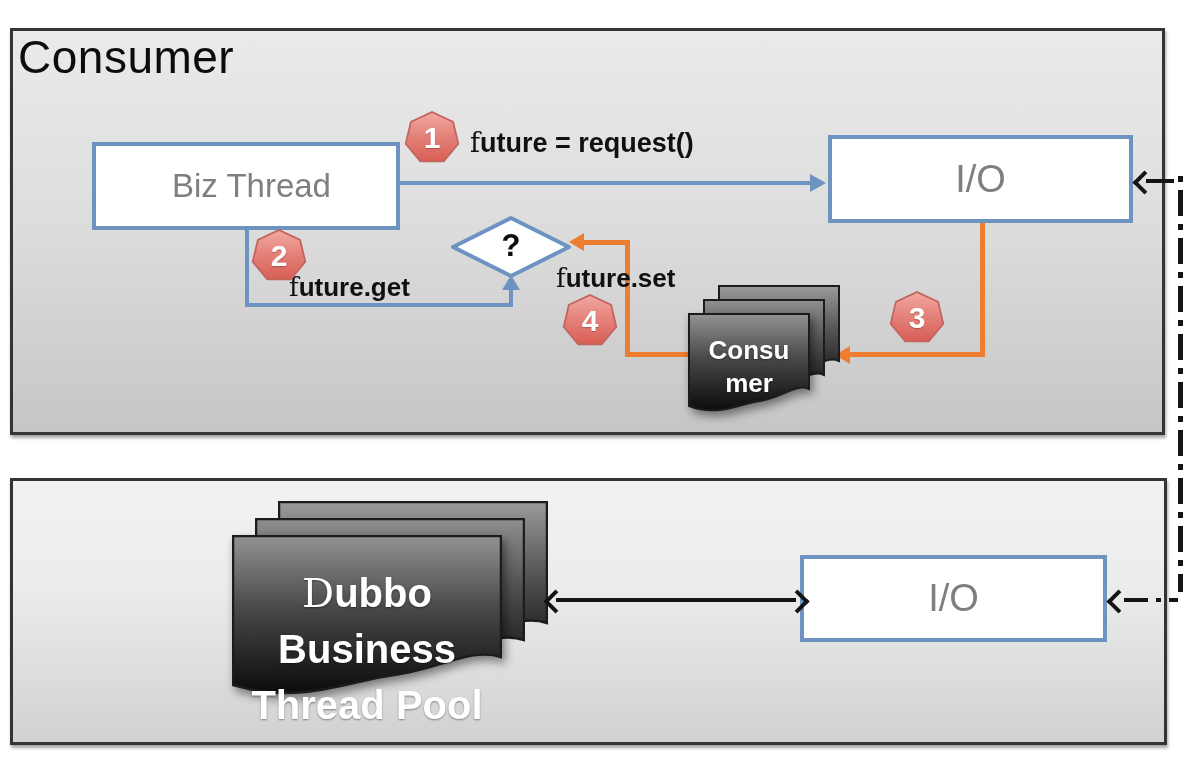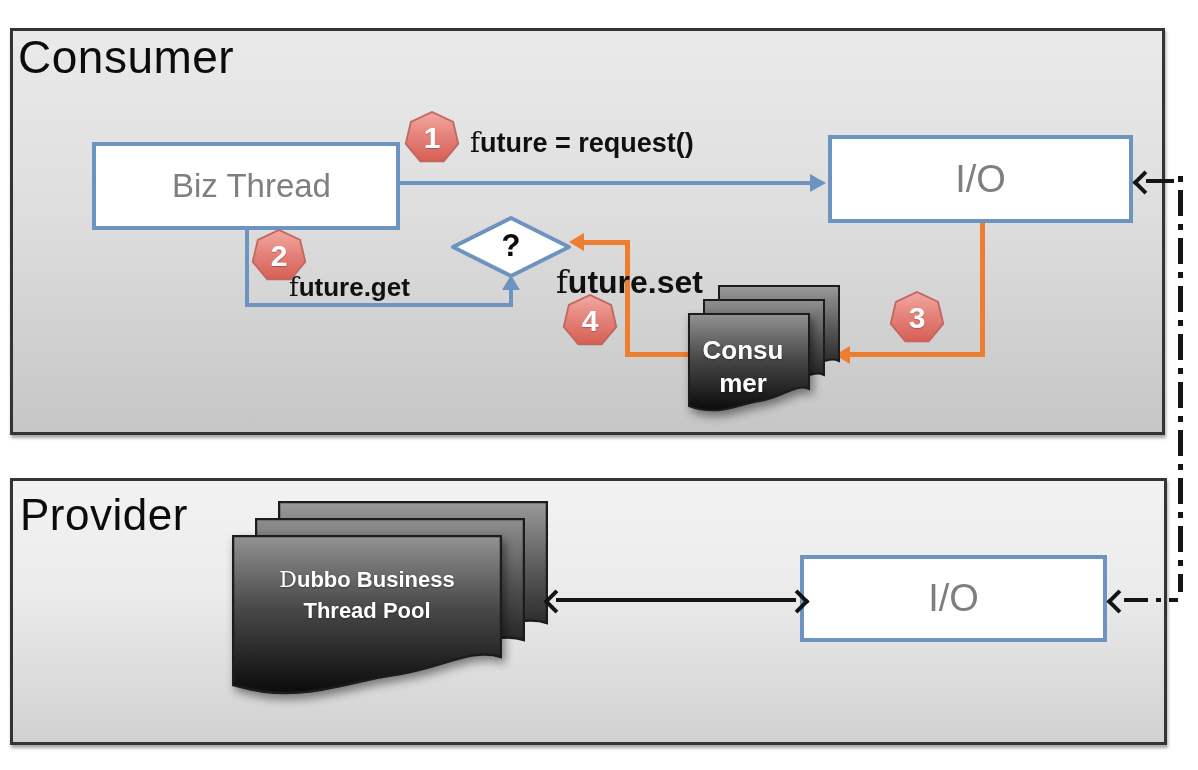--- a/index.html
+++ b/index.html
@@ -124,26 +124,26 @@
   <svg class="card card-front" style="left:688px;top:313px;" width="122" height="100" viewBox="0 0 122 100">
     <defs>
         <linearGradient id="g3" x1="0" y1="0" x2="0" y2="1">
       <stop offset="0" stop-color="#939393"></stop>
           <stop offset=".45" stop-color="#4a4a4a"></stop>
           <stop offset="1" stop-color="#0b0b0b"></stop>
     </linearGradient>
       </defs>
     <path d="M1,1 H121 V76 C108,70 93,85 72,88 C50,91 30,104 1,93 Z" fill="url(#g3)" stroke="#1c1c1c" stroke-width="2"></path>
   </svg>
-  <div class="card-label" style="left:664px;top:334px;width:122px;font-size:26px;line-height:1.25;padding-left:18px;">Consu
+  <div class="card-label" style="left:688px;top:334px;width:122px;font-size:26px;line-height:1.25;">Consu
 mer</div>
 
   <div class="code-label" style="left:289px;top:272px;font-size:26px;">future.get</div>
   <div class="code-label" style="left:470px;top:127px;font-size:27px;">future = request()</div>
-  <div class="code-label" style="left:556px;top:263px;font-size:32px;">future.set</div>
+  <div class="code-label" style="left:556px;top:263px;font-size:26px;">future.set</div>
 
   <div class="badge" style="left:404px;top:111px;">
     <div class="badge-in">
       <span>1</span>
     </div>
   </div>
   <div class="badge" style="left:251px;top:229px;">
     <div class="badge-in">
       <span>2</span>
     </div>
@@ -153,21 +153,20 @@
       <span>3</span>
     </div>
   </div>
   <div class="badge" style="left:562px;top:294px;">
     <div class="badge-in">
       <span>4</span>
     </div>
   </div>
 
   <div class="section sec-provider"></div>
-  <div class="sec-title" style="left:20px;top:490px;font-size:44px;">Provider</div>
 
   <svg class="card" style="left:278px;top:501px;" width="270" height="160" viewBox="0 0 270 160">
     <defs>
         <linearGradient id="g4" x1="0" y1="0" x2="0" y2="1">
       <stop offset="0" stop-color="#9a9a9a"></stop>
           <stop offset=".45" stop-color="#565656"></stop>
           <stop offset="1" stop-color="#101010"></stop>
     </linearGradient>
       </defs>
     <path d="M1,1 H269 V122 C240,112 208,134 162,140 C112,147 68,170 1,150 Z" fill="url(#g4)" stroke="#1c1c1c" stroke-width="2.5"></path>
@@ -185,21 +184,21 @@
   <svg class="card card-front" style="left:232px;top:535px;" width="270" height="160" viewBox="0 0 270 160">
     <defs>
         <linearGradient id="g6" x1="0" y1="0" x2="0" y2="1">
       <stop offset="0" stop-color="#939393"></stop>
           <stop offset=".45" stop-color="#4a4a4a"></stop>
           <stop offset="1" stop-color="#0b0b0b"></stop>
     </linearGradient>
       </defs>
     <path d="M1,1 H269 V122 C240,112 208,134 162,140 C112,147 68,170 1,150 Z" fill="url(#g6)" stroke="#1c1c1c" stroke-width="2.5"></path>
   </svg>
-  <div class="card-label serif-first" style="left:237px;top:565px;width:260px;font-size:22px;line-height:1.4;">Dubbo Business
+  <div class="card-label serif-first" style="left:237px;top:565px;width:260px;font-size:40px;line-height:1.4;">Dubbo Business
 Thread Pool</div>
 
   <div class="bluebox" style="left:800px;top:555px;width:307px;height:87px;font-size:38px;">
     <span>I/O</span>
   </div>
 
   <div class="line black" style="left:556px;top:598px;width:240px;height:4px;"></div>
   <div class="chev chev-left" style="left:547px;top:593px;"></div>
   <div class="chev chev-right" style="left:789px;top:593px;"></div>
 

